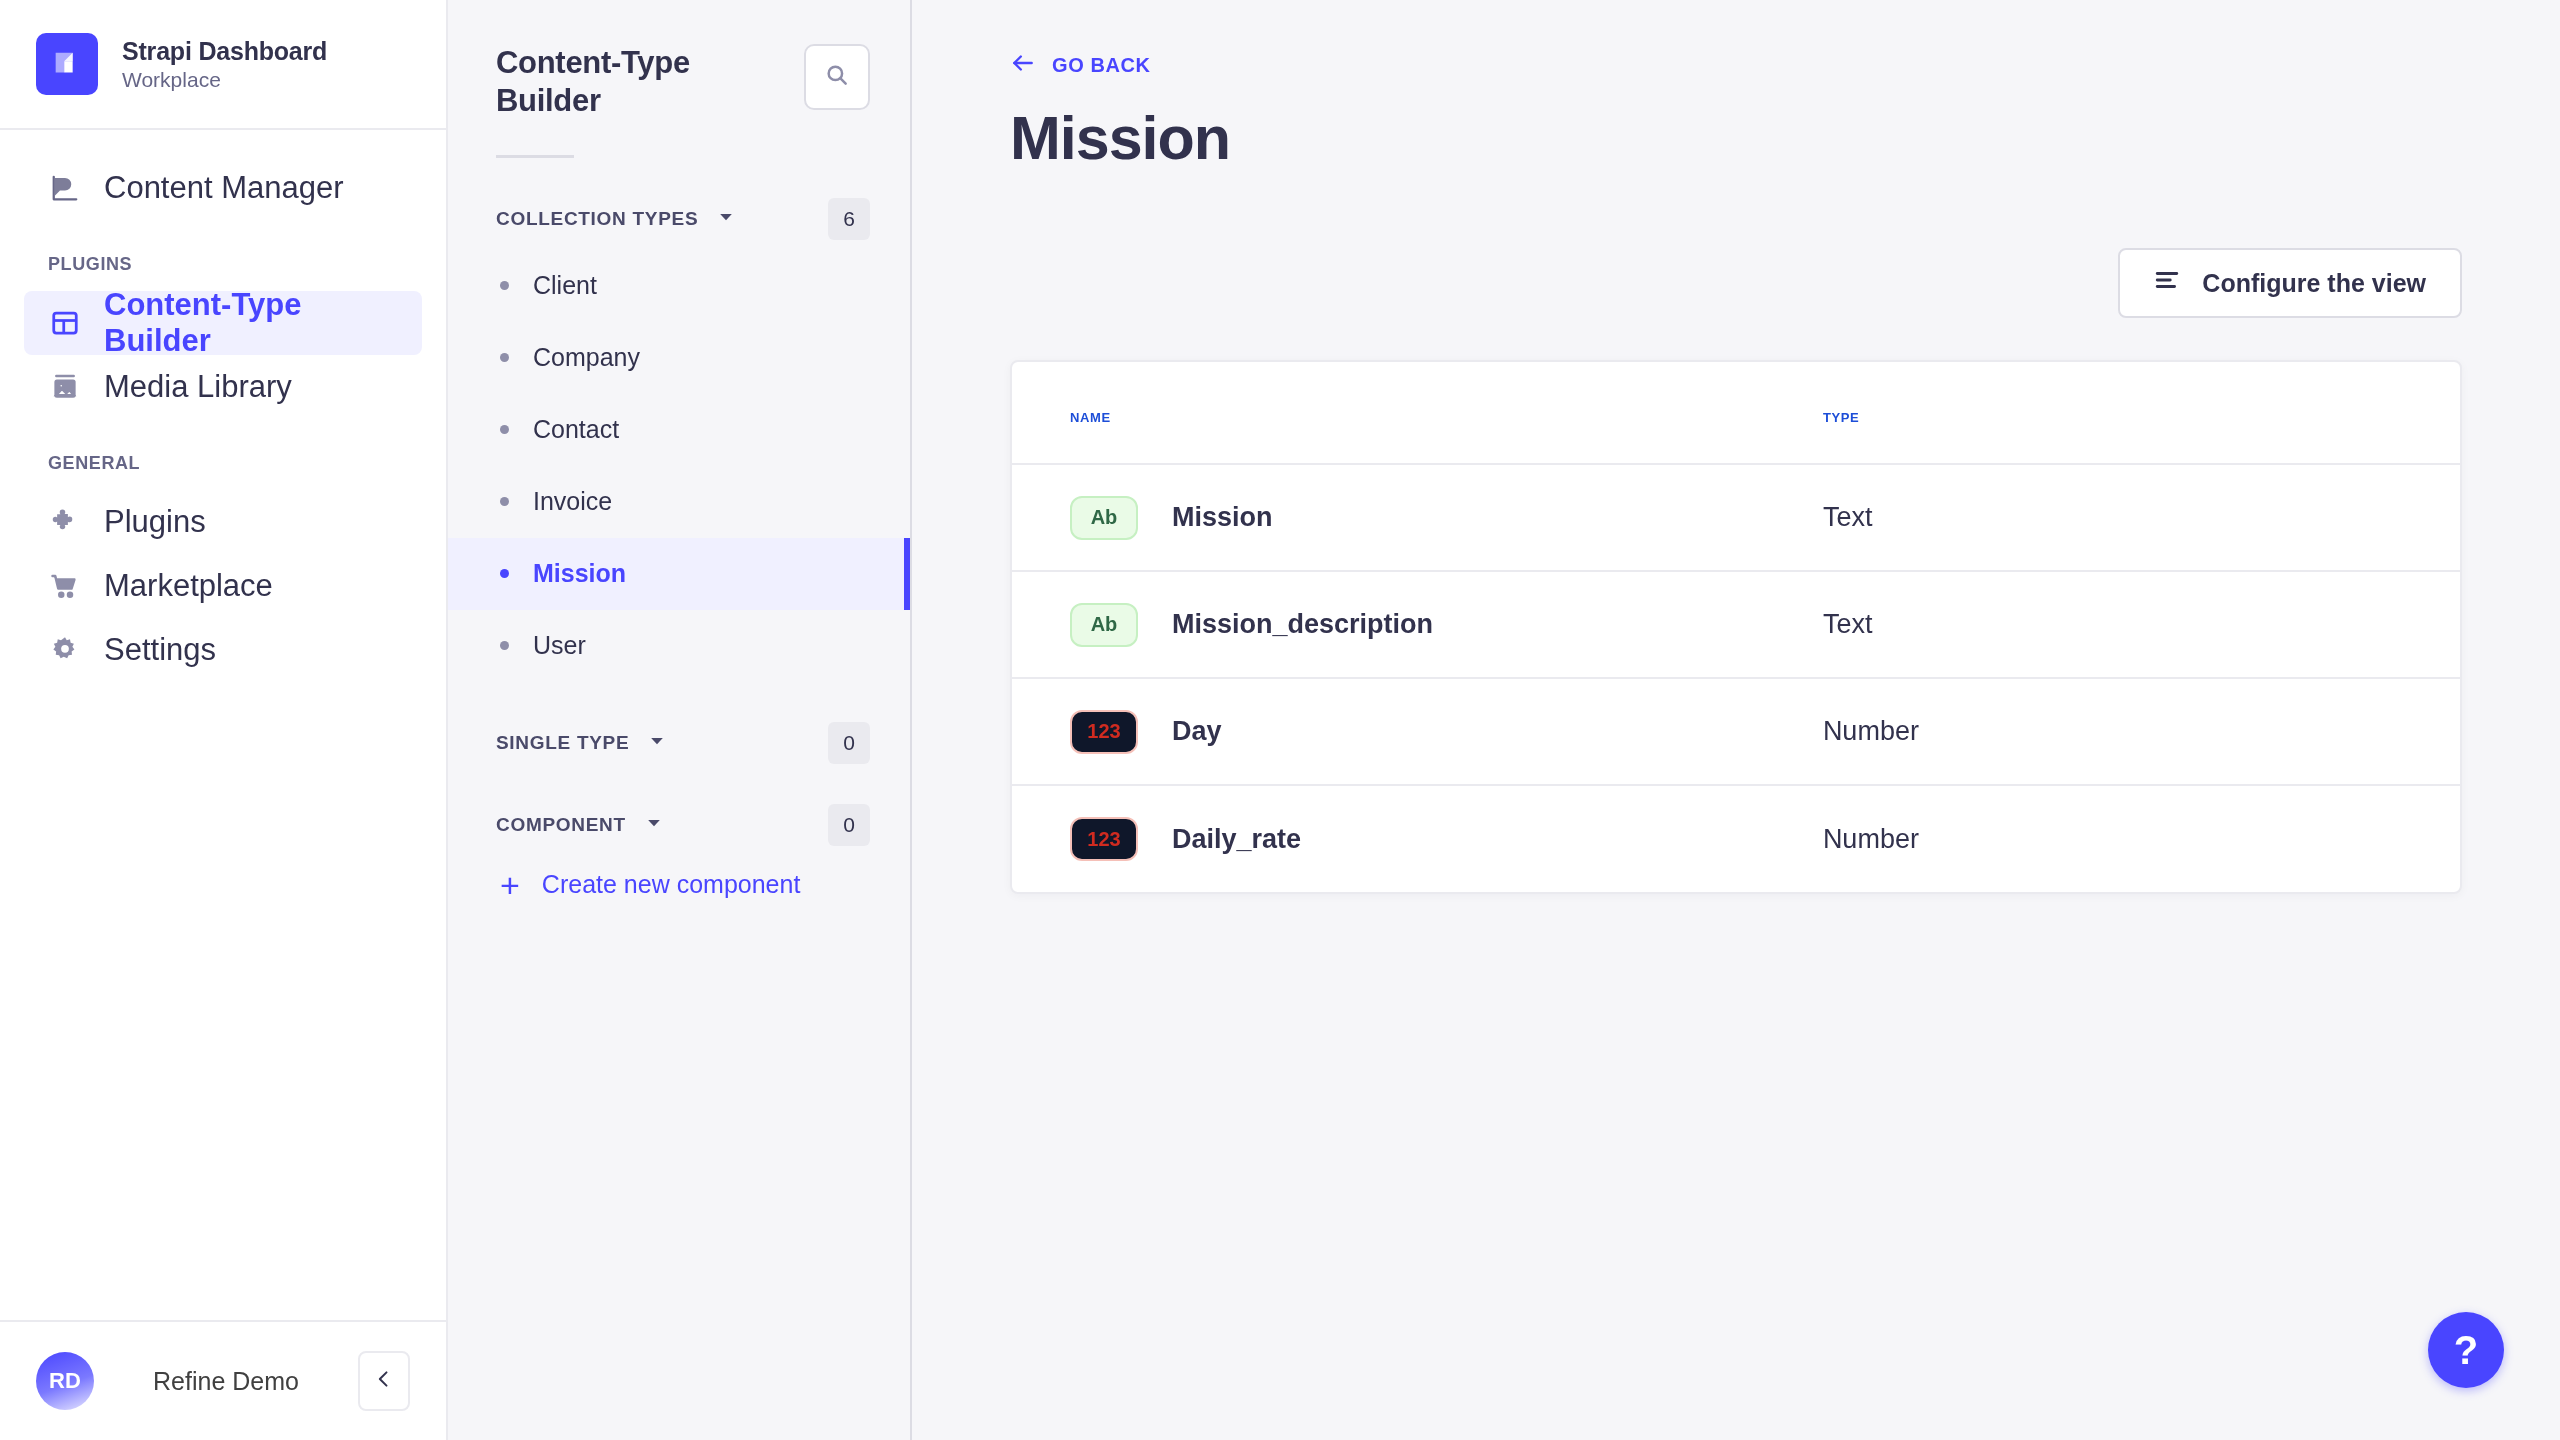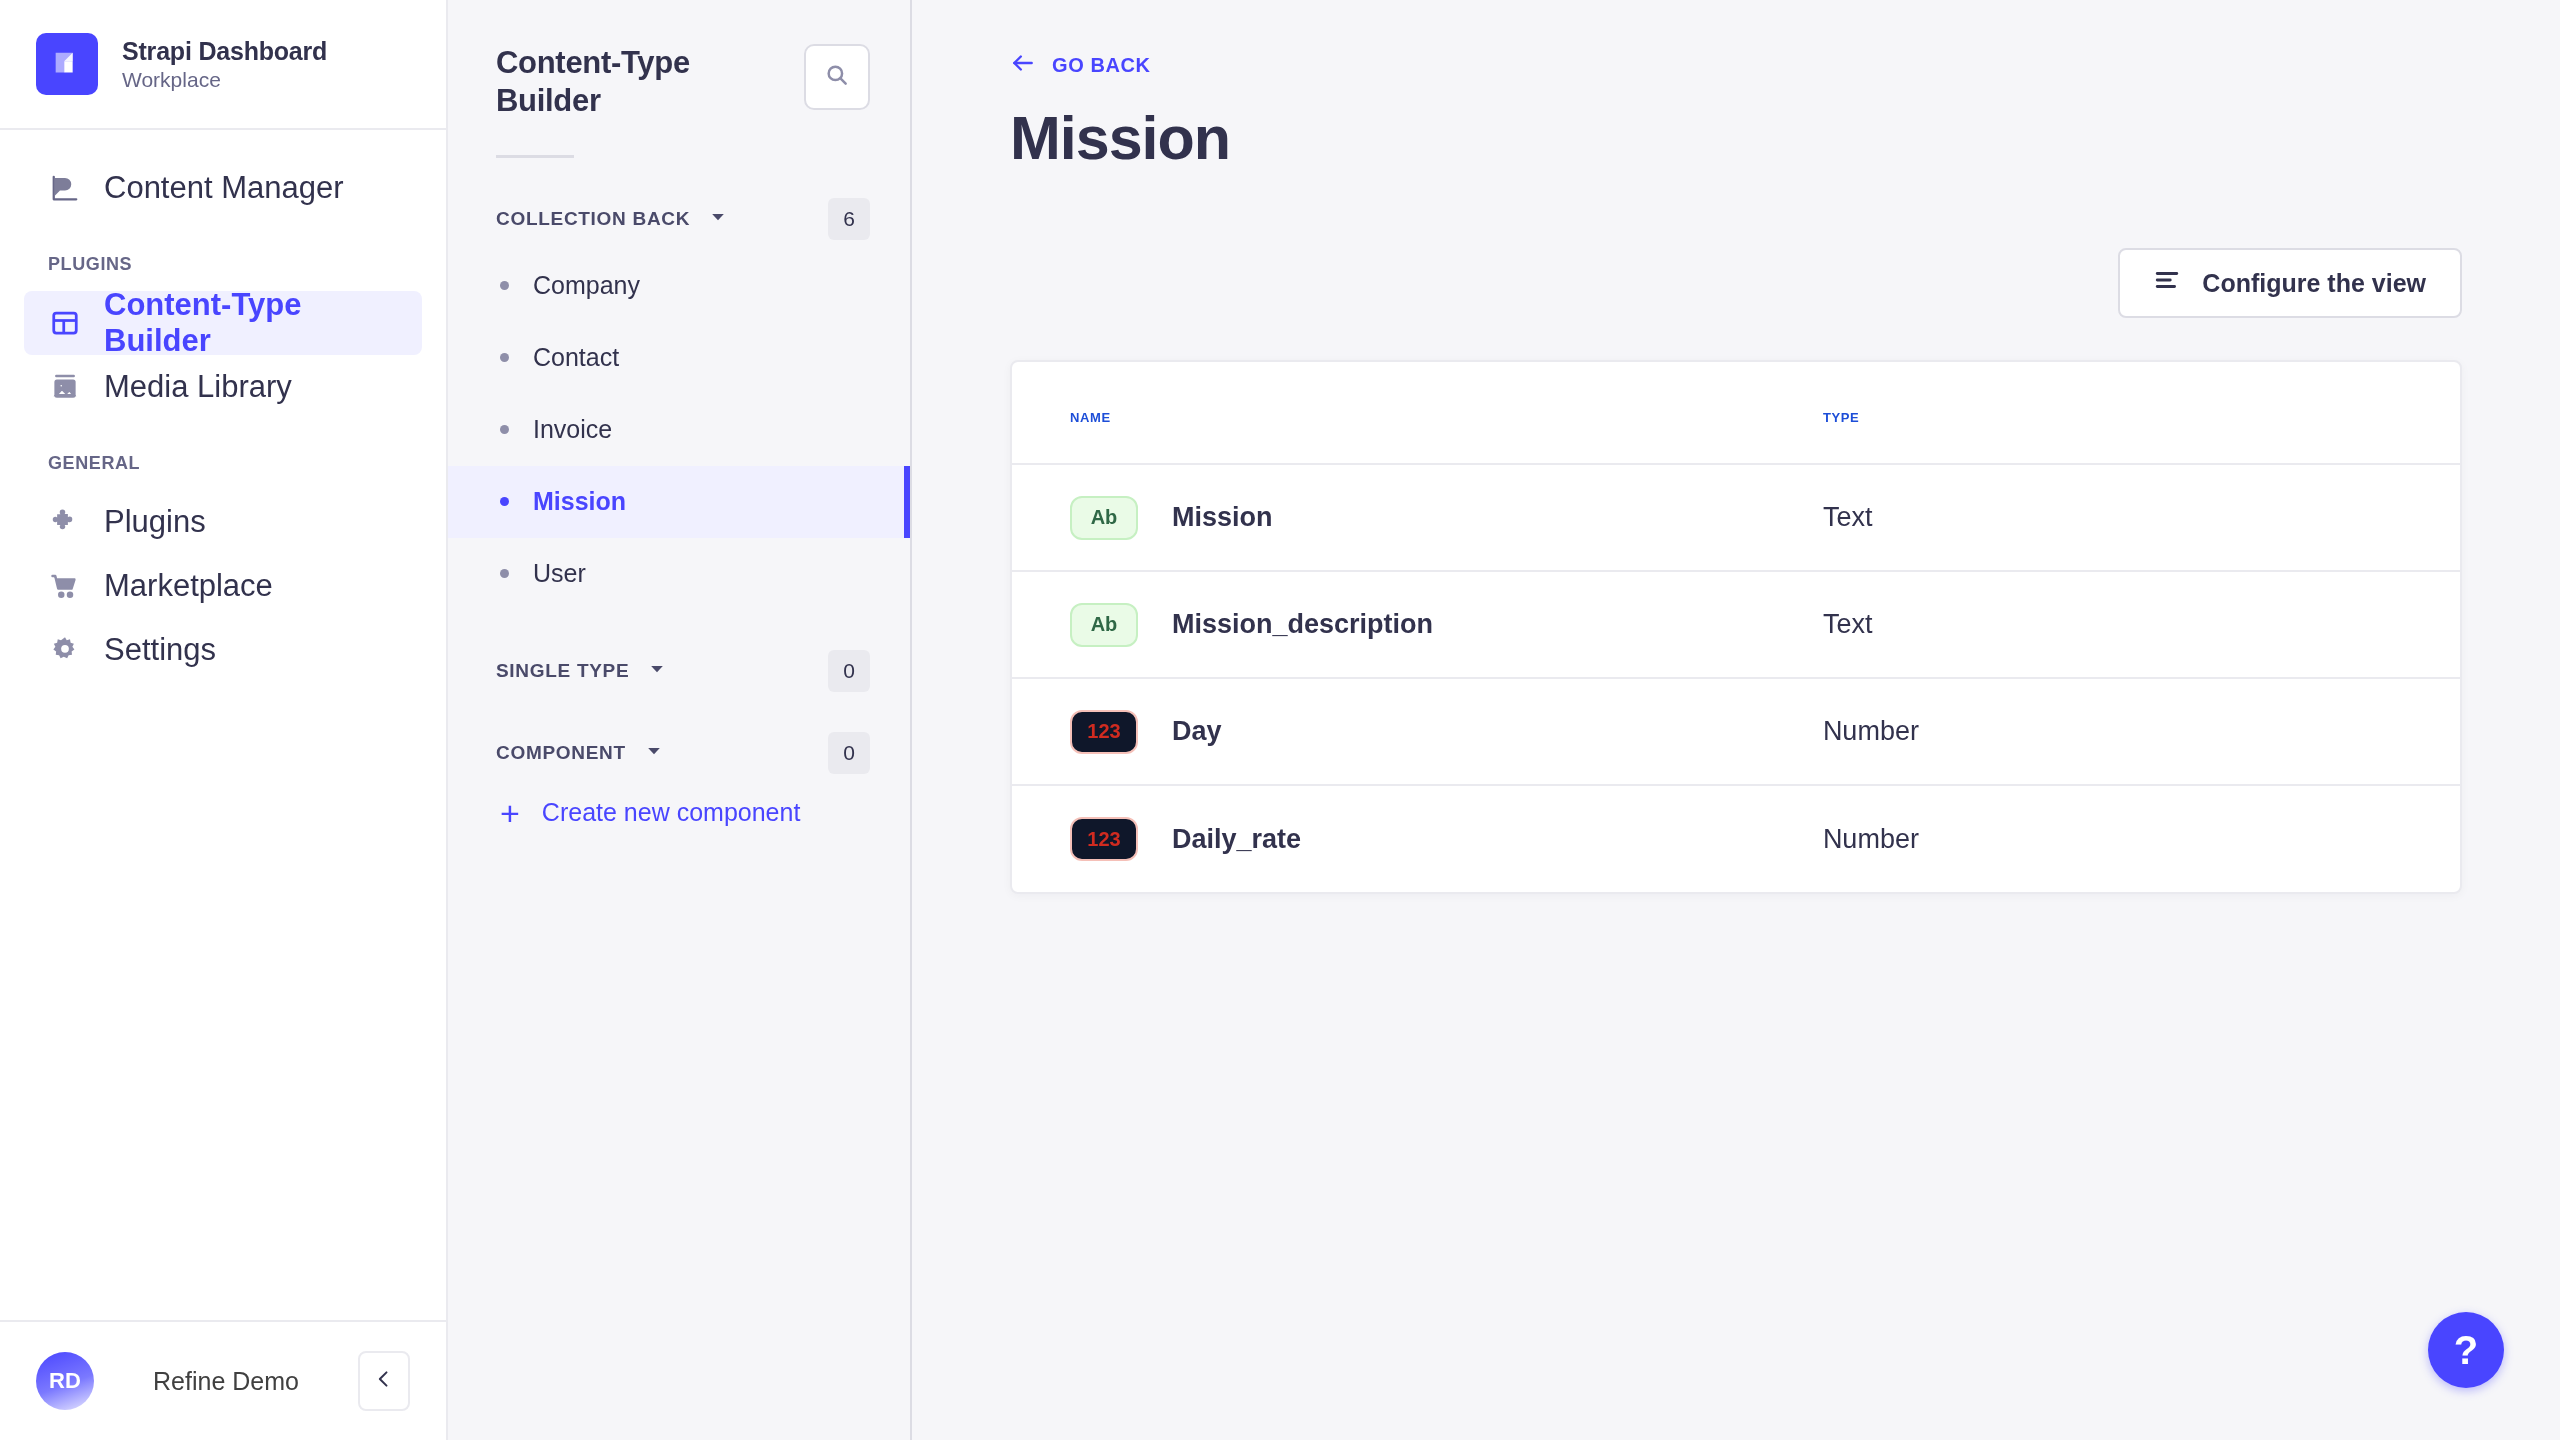--- a/index.html
+++ b/index.html
@@ -293,29 +293,33 @@
           <svg width="26" height="26" viewBox="0 0 24 24" fill="none" stroke="#8e8ea9" stroke-width="2.3" stroke-linecap="round">
             <circle cx="10.5" cy="10.5" r="6.2"></circle>
             <line x1="15.2" y1="15.2" x2="20" y2="20"></line>
           </svg>
         </span>
       </div>
     </div>
     <div class="ct-divider"></div>
 
     <div class="ct-group-head">
-      <span class="ct-group-label">COLLECTION BACK</span>
+      <span class="ct-group-label">COLLECTION TYPES</span>
       <span>
         <svg width="20" height="20" viewBox="0 0 24 24" fill="#4a4a6a">
             <polygon points="5,8.5 19,8.5 12,16"></polygon>
           </svg>
       </span>
       <span class="ct-count">6</span>
     </div>
     <div class="ct-list">
+      <div class="ct-item">
+        <span class="dot"></span>
+        <span class="txt">Client</span>
+      </div>
       <div class="ct-item">
         <span class="dot"></span>
         <span class="txt">Company</span>
       </div>
       <div class="ct-item">
         <span class="dot"></span>
         <span class="txt">Contact</span>
       </div>
       <div class="ct-item">
         <span class="dot"></span>

